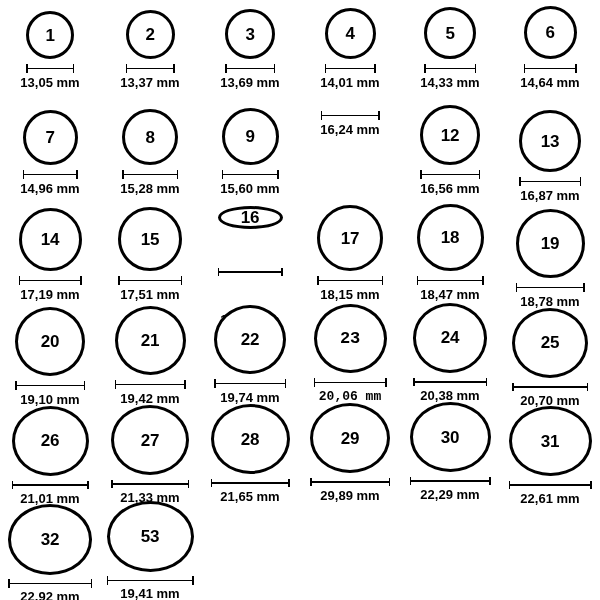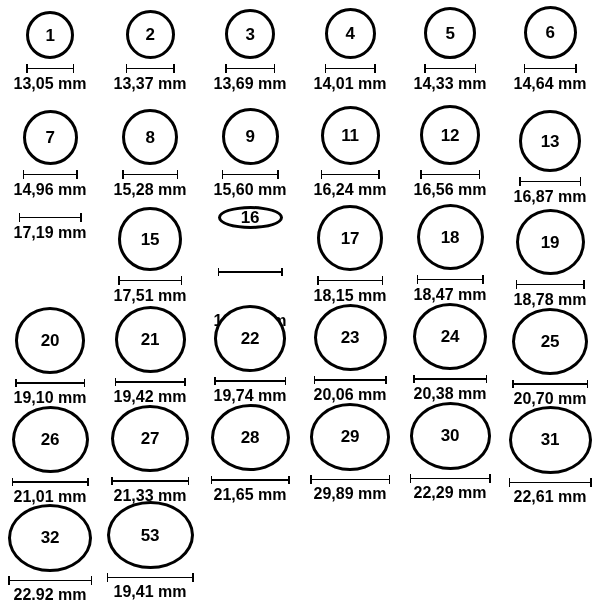--- a/index.html
+++ b/index.html
@@ -73,21 +73,21 @@
     position: absolute;
     top: -3.5px;
     width: 1.5px;
     height: 8.5px;
     background: #000000;
   }
   .measure .bar::before { left: 0; }
   .measure .bar::after  { right: 0; }
   .label {
     margin-top: 3px;
-    font-size: 16px;
+    font-size: 13px;
     font-weight: bold;
     line-height: 1;
     white-space: nowrap;
     color: #000000;
   }
 </style>
 </head>
 <body>
 
 <div id="chart">
@@ -167,23 +167,20 @@
       <div class="cell" style="padding-top: 3px;">
         <div class="ring" style="width: 57px; height: 57px;">
           <span class="ring-number">9</span>
         </div>
         <div class="measure">
           <div class="bar" style="width: 57px;"></div>
         </div>
         <div class="label">15,60 mm</div>
       </div>
       <div class="cell" style="padding-top: 1px;">
-        <div class="ring" style="width: 59px; height: 59px;">
-          <span class="ring-number">11</span>
-        </div>
         <div class="measure">
           <div class="bar" style="width: 59px;"></div>
         </div>
         <div class="label">16,24 mm</div>
       </div>
       <div class="cell" style="padding-top: 0px;">
         <div class="ring" style="width: 60px; height: 60px;">
           <span class="ring-number">12</span>
         </div>
         <div class="measure">
@@ -194,20 +191,23 @@
       <div class="cell" style="padding-top: 5px;">
         <div class="ring" style="width: 62px; height: 62px;">
           <span class="ring-number">13</span>
         </div>
         <div class="measure">
           <div class="bar" style="width: 62px;"></div>
         </div>
         <div class="label">16,87 mm</div>
       </div>
       <div class="cell" style="padding-top: 4px;">
+        <div class="ring" style="width: 63px; height: 63px;">
+          <span class="ring-number">14</span>
+        </div>
         <div class="measure">
           <div class="bar" style="width: 63px;"></div>
         </div>
         <div class="label">17,19 mm</div>
       </div>
       <div class="cell" style="padding-top: 3px;">
         <div class="ring" style="width: 64px; height: 64px;">
           <span class="ring-number">15</span>
         </div>
         <div class="measure">
@@ -271,21 +271,21 @@
       </div>
       <div class="cell" style="padding-top: 2px;">
         <div class="ring" style="width: 72px; height: 72px;">
           <span class="ring-number">22</span>
         </div>
         <div class="measure">
           <div class="bar" style="width: 72px;"></div>
         </div>
         <div class="label">19,74 mm</div>
       </div>
-      <div class="cell" style="padding-top: 1px;">
+      <div class="cell" style="padding-top: 1px; font-family: Liberation Mono, monospace;">
         <div class="ring" style="width: 73px; height: 73px;">
           <span class="ring-number">23</span>
         </div>
         <div class="measure">
           <div class="bar" style="width: 73px;"></div>
         </div>
         <div class="label">20,06 mm</div>
       </div>
       <div class="cell" style="padding-top: 0px;">
         <div class="ring" style="width: 74px; height: 74px;">

